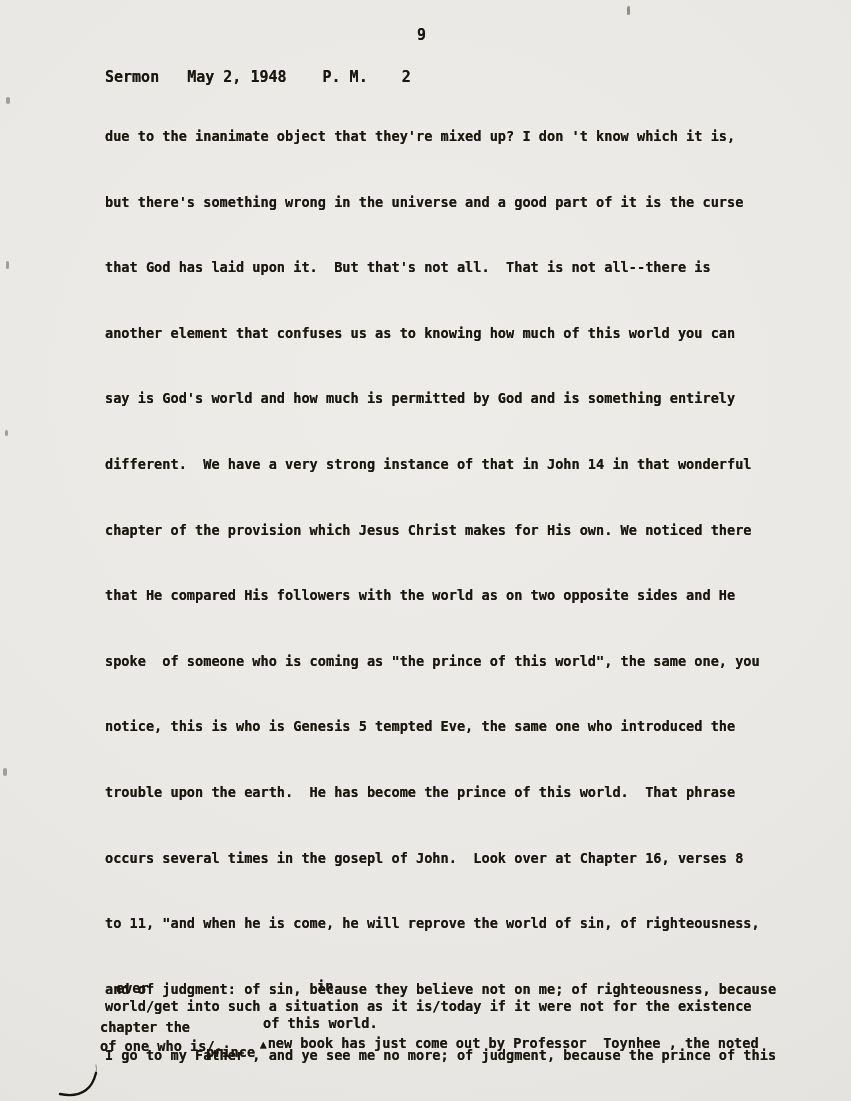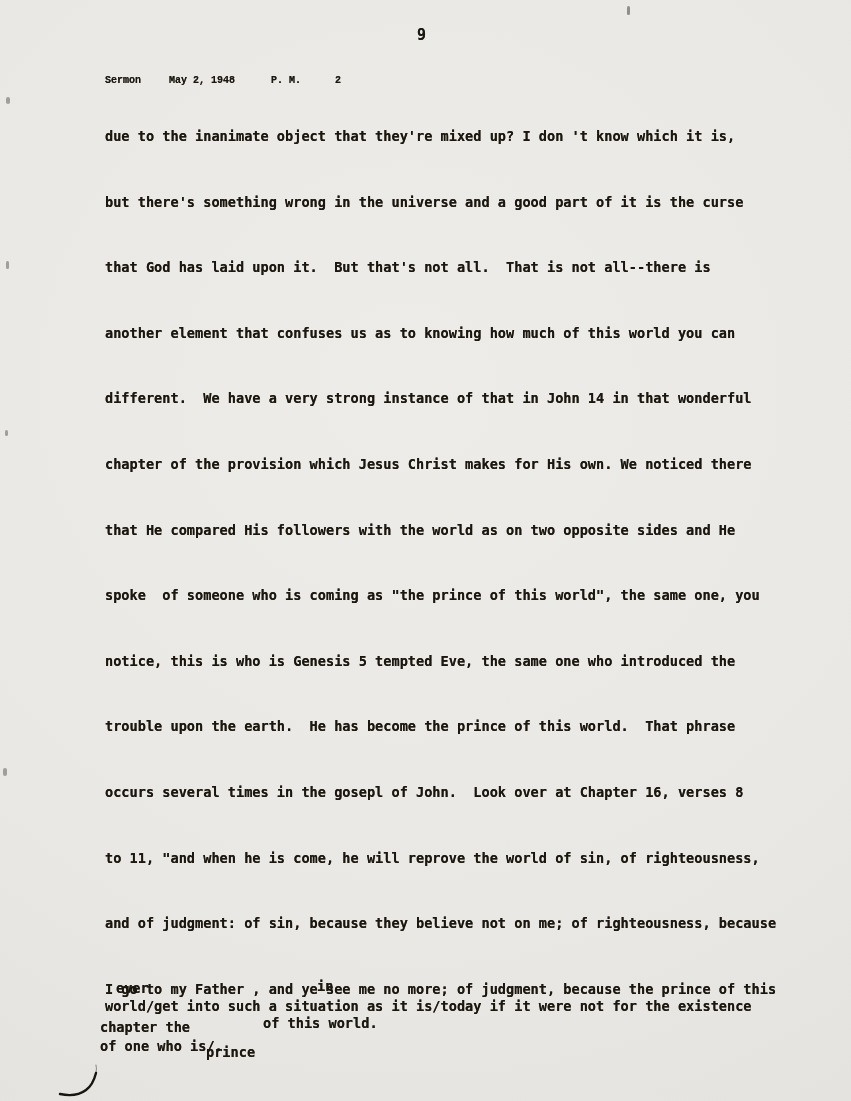--- a/index.html
+++ b/index.html
@@ -18,26 +18,25 @@
     text-shadow: 0 0 0.5px rgba(27, 23, 15, 0.75);
   }
   .page-number {
     position: absolute;
     top: 26px;
     left: 417px;
     font-size: 15px;
   }
   .header {
     position: absolute;
-    top: 75px;
+    top: 68px;
     left: 105px;
-    font-size: 10px;
+    font-size: 15px;
     display: flex;
     align-items: baseline;
-    font-family: Liberation Mono, monospace;
   }
   .header .h-date { margin-left: 28px; }
   .header .h-mer  { margin-left: 36px; }
   .header .h-seq  { margin-left: 34px; }
   .body-block {
     position: absolute;
     top: 88px;
     left: 105px;
     font-size: 13.6px;
   }
@@ -84,20 +83,21 @@
     <span class="h-date">May 2, 1948</span>
     <span class="h-mer">P. M.</span>
     <span class="h-seq">2</span>
   </div>
 
   <div class="body-block txt">
     <div class="line">due to the inanimate object that they're mixed up? I don 't know which it is,</div>
     <div class="line">but there's something wrong in the universe and a good part of it is the curse</div>
     <div class="line">that God has laid upon it.  But that's not all.  That is not all--there is</div>
     <div class="line">another element that confuses us as to knowing how much of this world you can</div>
+    <div class="line">say is God's world and how much is permitted by God and is something entirely</div>
     <div class="line">different.  We have a very strong instance of that in John 14 in that wonderful</div>
     <div class="line">chapter of the provision which Jesus Christ makes for His own. We noticed there</div>
     <div class="line">that He compared His followers with the world as on two opposite sides and He</div>
     <div class="line">spoke  of someone who is coming as "the prince of this world", the same one, you</div>
     <div class="line">notice, this is who is Genesis 5 tempted Eve, the same one who introduced the</div>
     <div class="line">trouble upon the earth.  He has become the prince of this world.  That phrase</div>
     <div class="line">occurs several times in the gosepl of John.  Look over at Chapter 16, verses 8</div>
     <div class="line">to 11, "and when he is come, he will reprove the world of sin, of righteousness,</div>
     <div class="line">and of judgment: of sin, because they believe not on me; of righteousness, because</div>
     <div class="line">I go to my Father , and ye see me no more; of judgment, because the prince of this</div>
@@ -115,20 +115,21 @@
     
   </div>
 
   <div class="corr c-ever txt">ever</div>
   <div class="corr c-in txt">in</div>
   <div class="corr c-linea txt">world/get into such a situation as it is/today if it were not for the existence</div>
   <div class="corr c-ins1 txt">chapter the</div>
   <div class="corr c-prince txt">prince</div>
   <div class="corr c-above txt">of this world.</div>
   <div class="corr c-ins2 txt">of one who is/.</div>
+  <div class="corr c-lineb txt"><span class="caret">▲</span><span>new book has just come out by Professor  Toynhee , the noted</span></div>
 
   <div class="speck speck1"></div>
   <div class="speck speck2"></div>
   <div class="speck speck3"></div>
   <div class="speck speck4"></div>
   <div class="speck speck5"></div>
 
   <svg class="pen-mark" width="48" height="36" viewBox="0 0 48 36">
     <path d="M4,30 Q20,33.5 30,26 Q37,21 40,9" stroke="#18140e" stroke-width="2.4" fill="none" stroke-linecap="round"></path>
     <path d="M40,9 Q41,4 40,1" stroke="#18140e" stroke-width="0.9" fill="none" opacity="0.5" stroke-linecap="round"></path>

